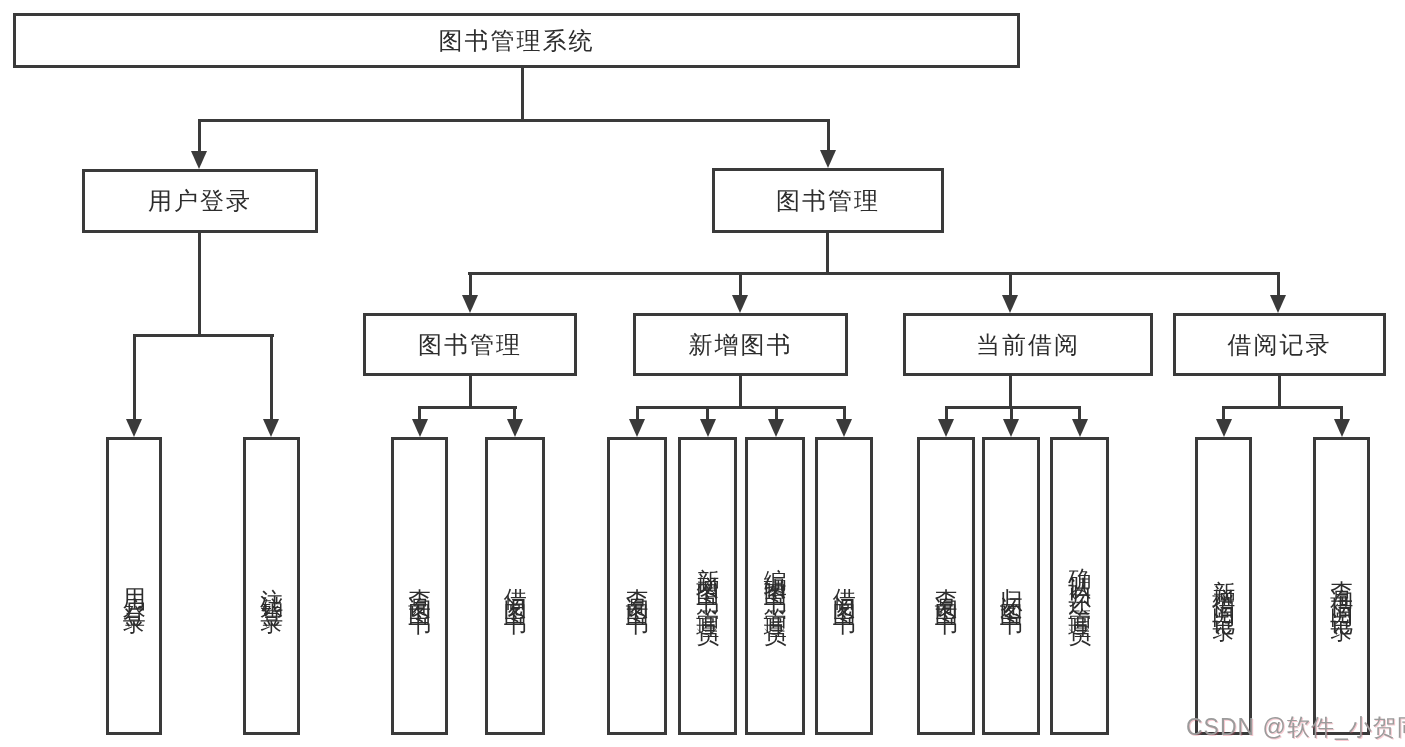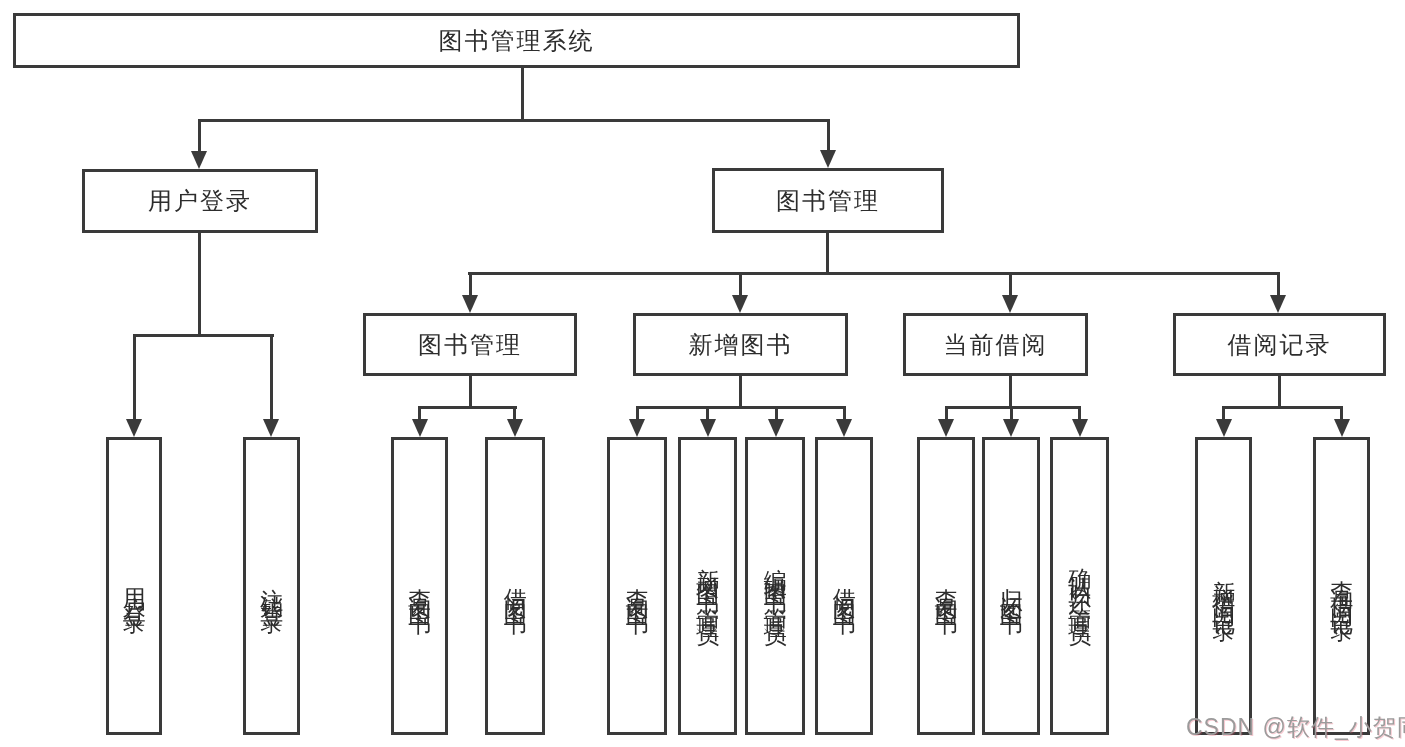--- a/index.html
+++ b/index.html
@@ -115,21 +115,21 @@
   <div class="vline" style="left:1340px;top:406px;height:15px"></div>
   <div class="tri" style="left:1334px;top:419px"></div>
 
   <div class="box hbox" style="left:13px;top:13px;width:1007px;height:55px">图书管理系统</div>
 
   <div class="box hbox" style="left:82px;top:169px;width:236px;height:64px">用户登录</div>
   <div class="box hbox" style="left:712px;top:168px;width:232px;height:65px">图书管理</div>
 
   <div class="box hbox" style="left:363px;top:313px;width:214px;height:63px">图书管理</div>
   <div class="box hbox" style="left:633px;top:313px;width:215px;height:63px">新增图书</div>
-  <div class="box hbox" style="left:903px;top:313px;width:185px;height:63px">当前借阅</div>
+  <div class="box hbox" style="left:903px;top:313px;width:250px;height:63px">当前借阅</div>
   <div class="box hbox" style="left:1173px;top:313px;width:213px;height:63px">借阅记录</div>
 
   <div class="box vbox" style="left:106px;top:437px;width:56px;height:298px">
     <span class="vtext">用户登录</span>
   </div>
   <div class="box vbox" style="left:243px;top:437px;width:57px;height:298px">
     <span class="vtext">注销登录</span>
   </div>
 
   <div class="box vbox" style="left:391px;top:437px;width:57px;height:298px">

